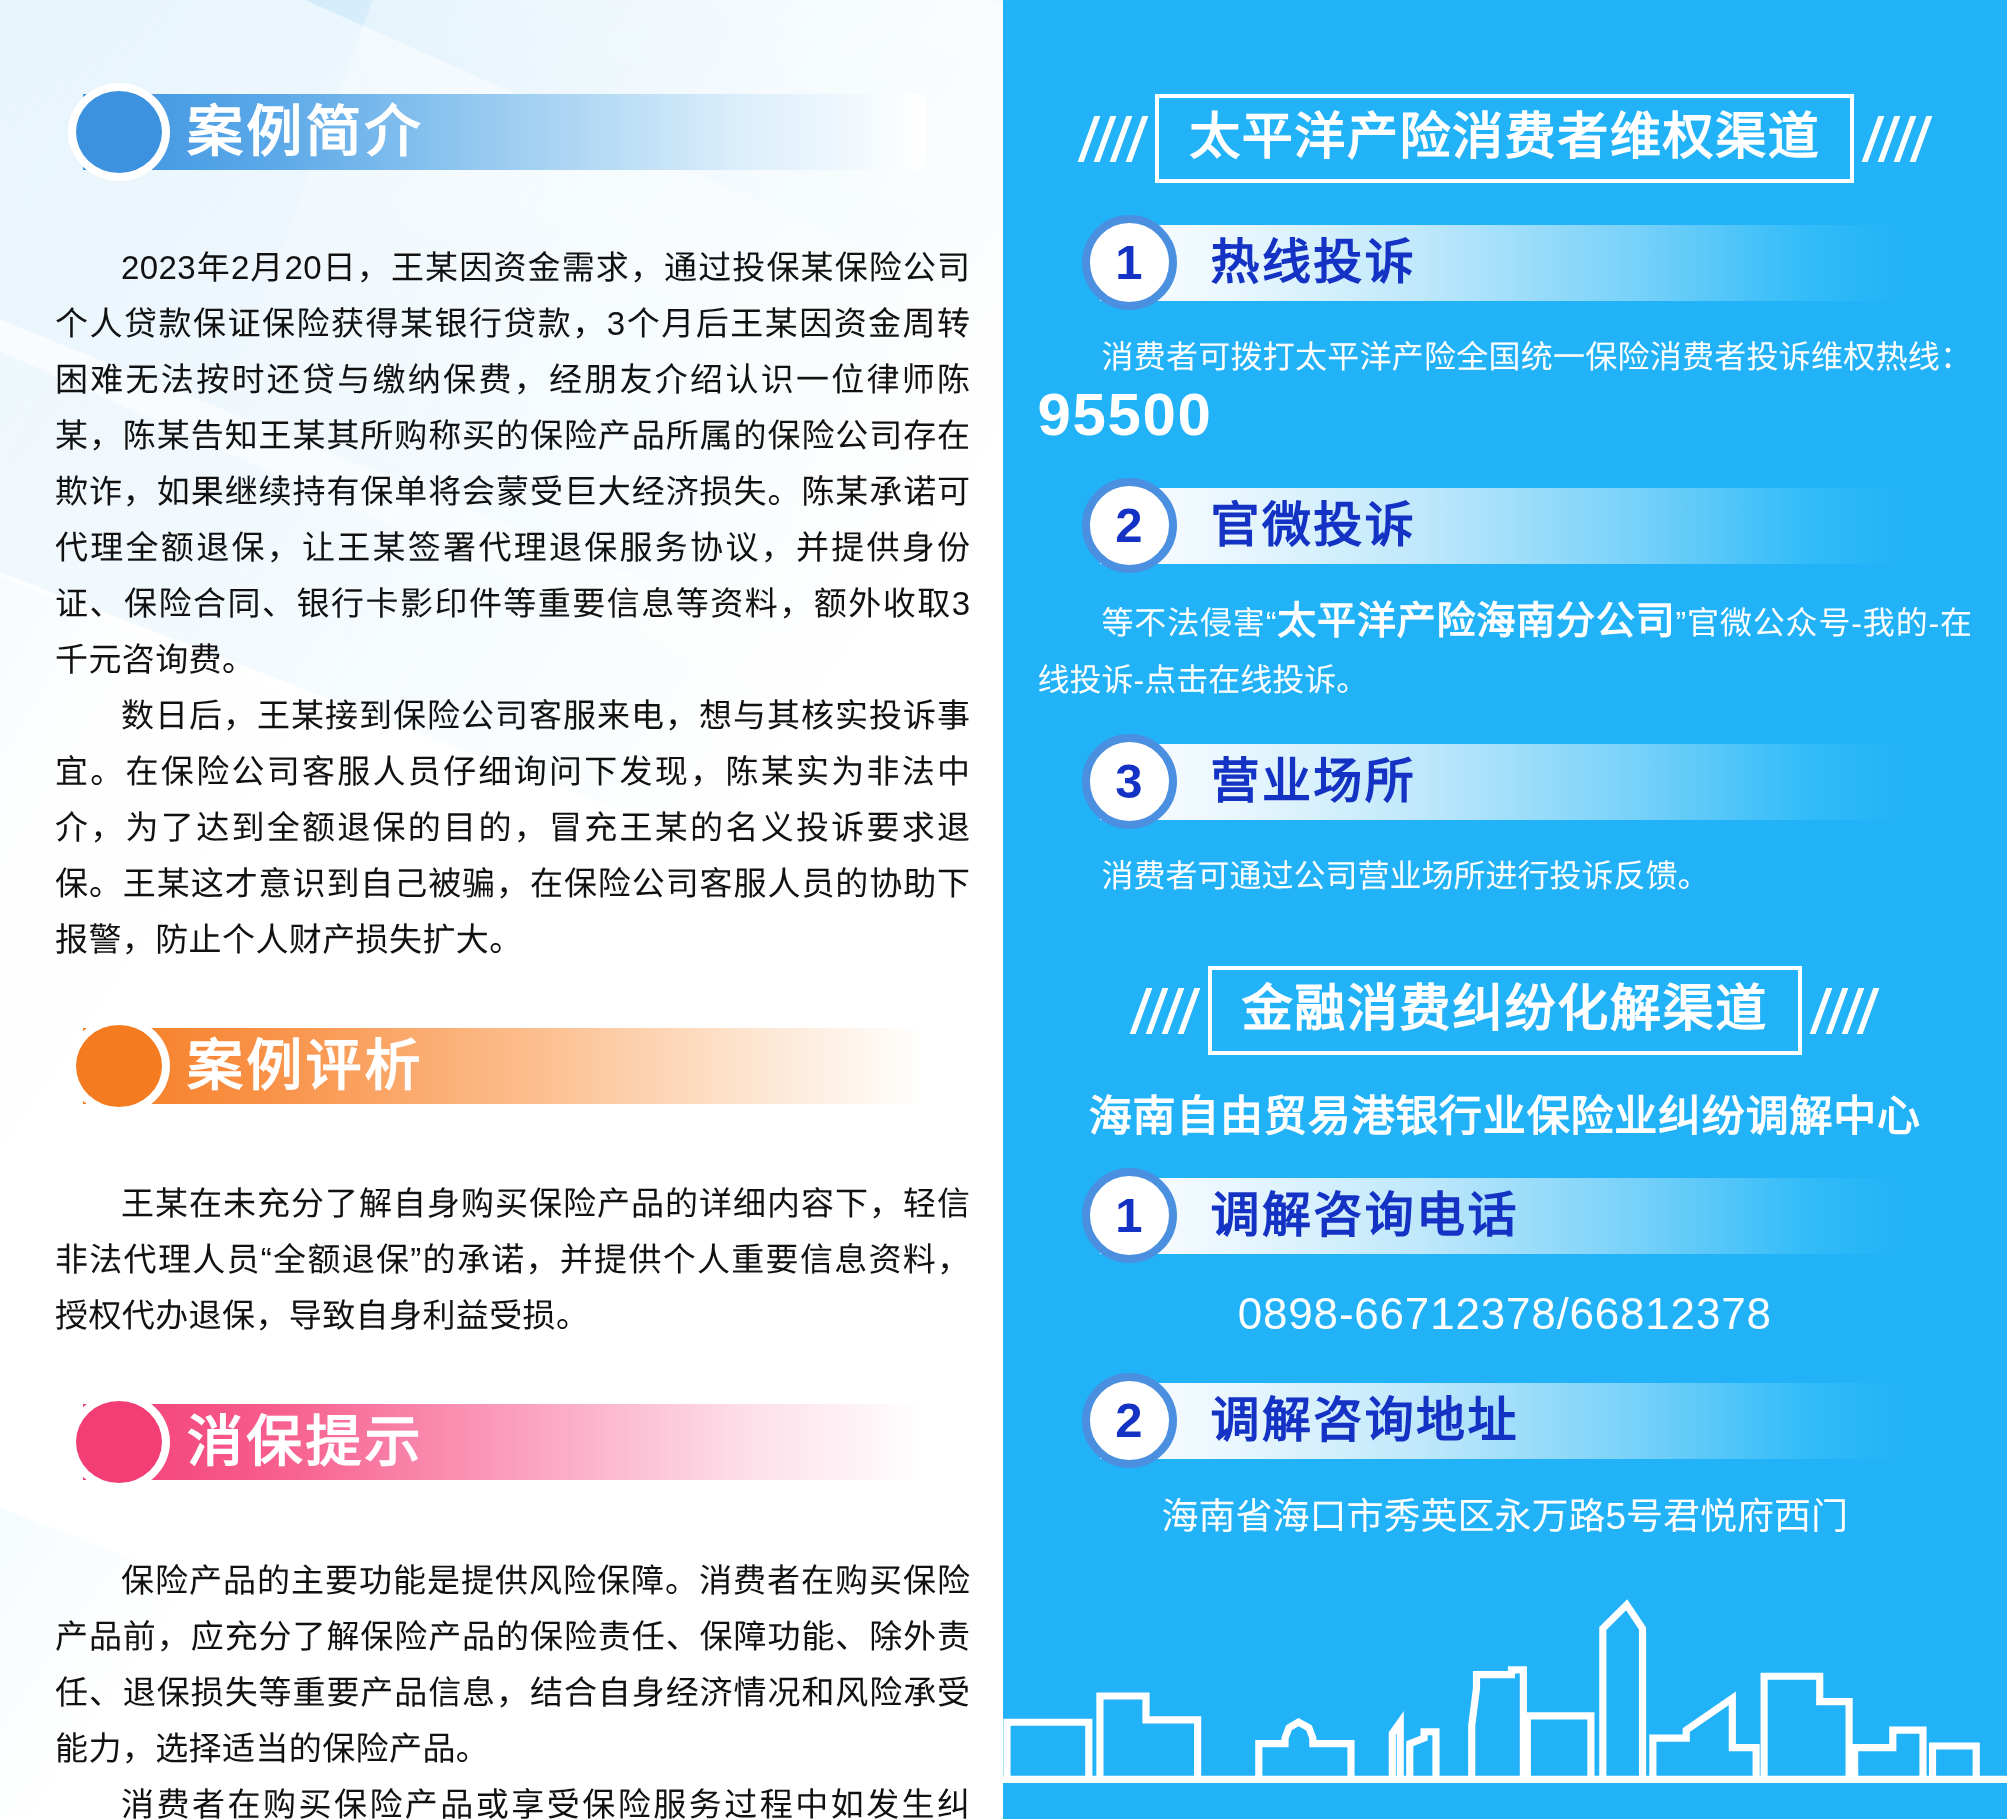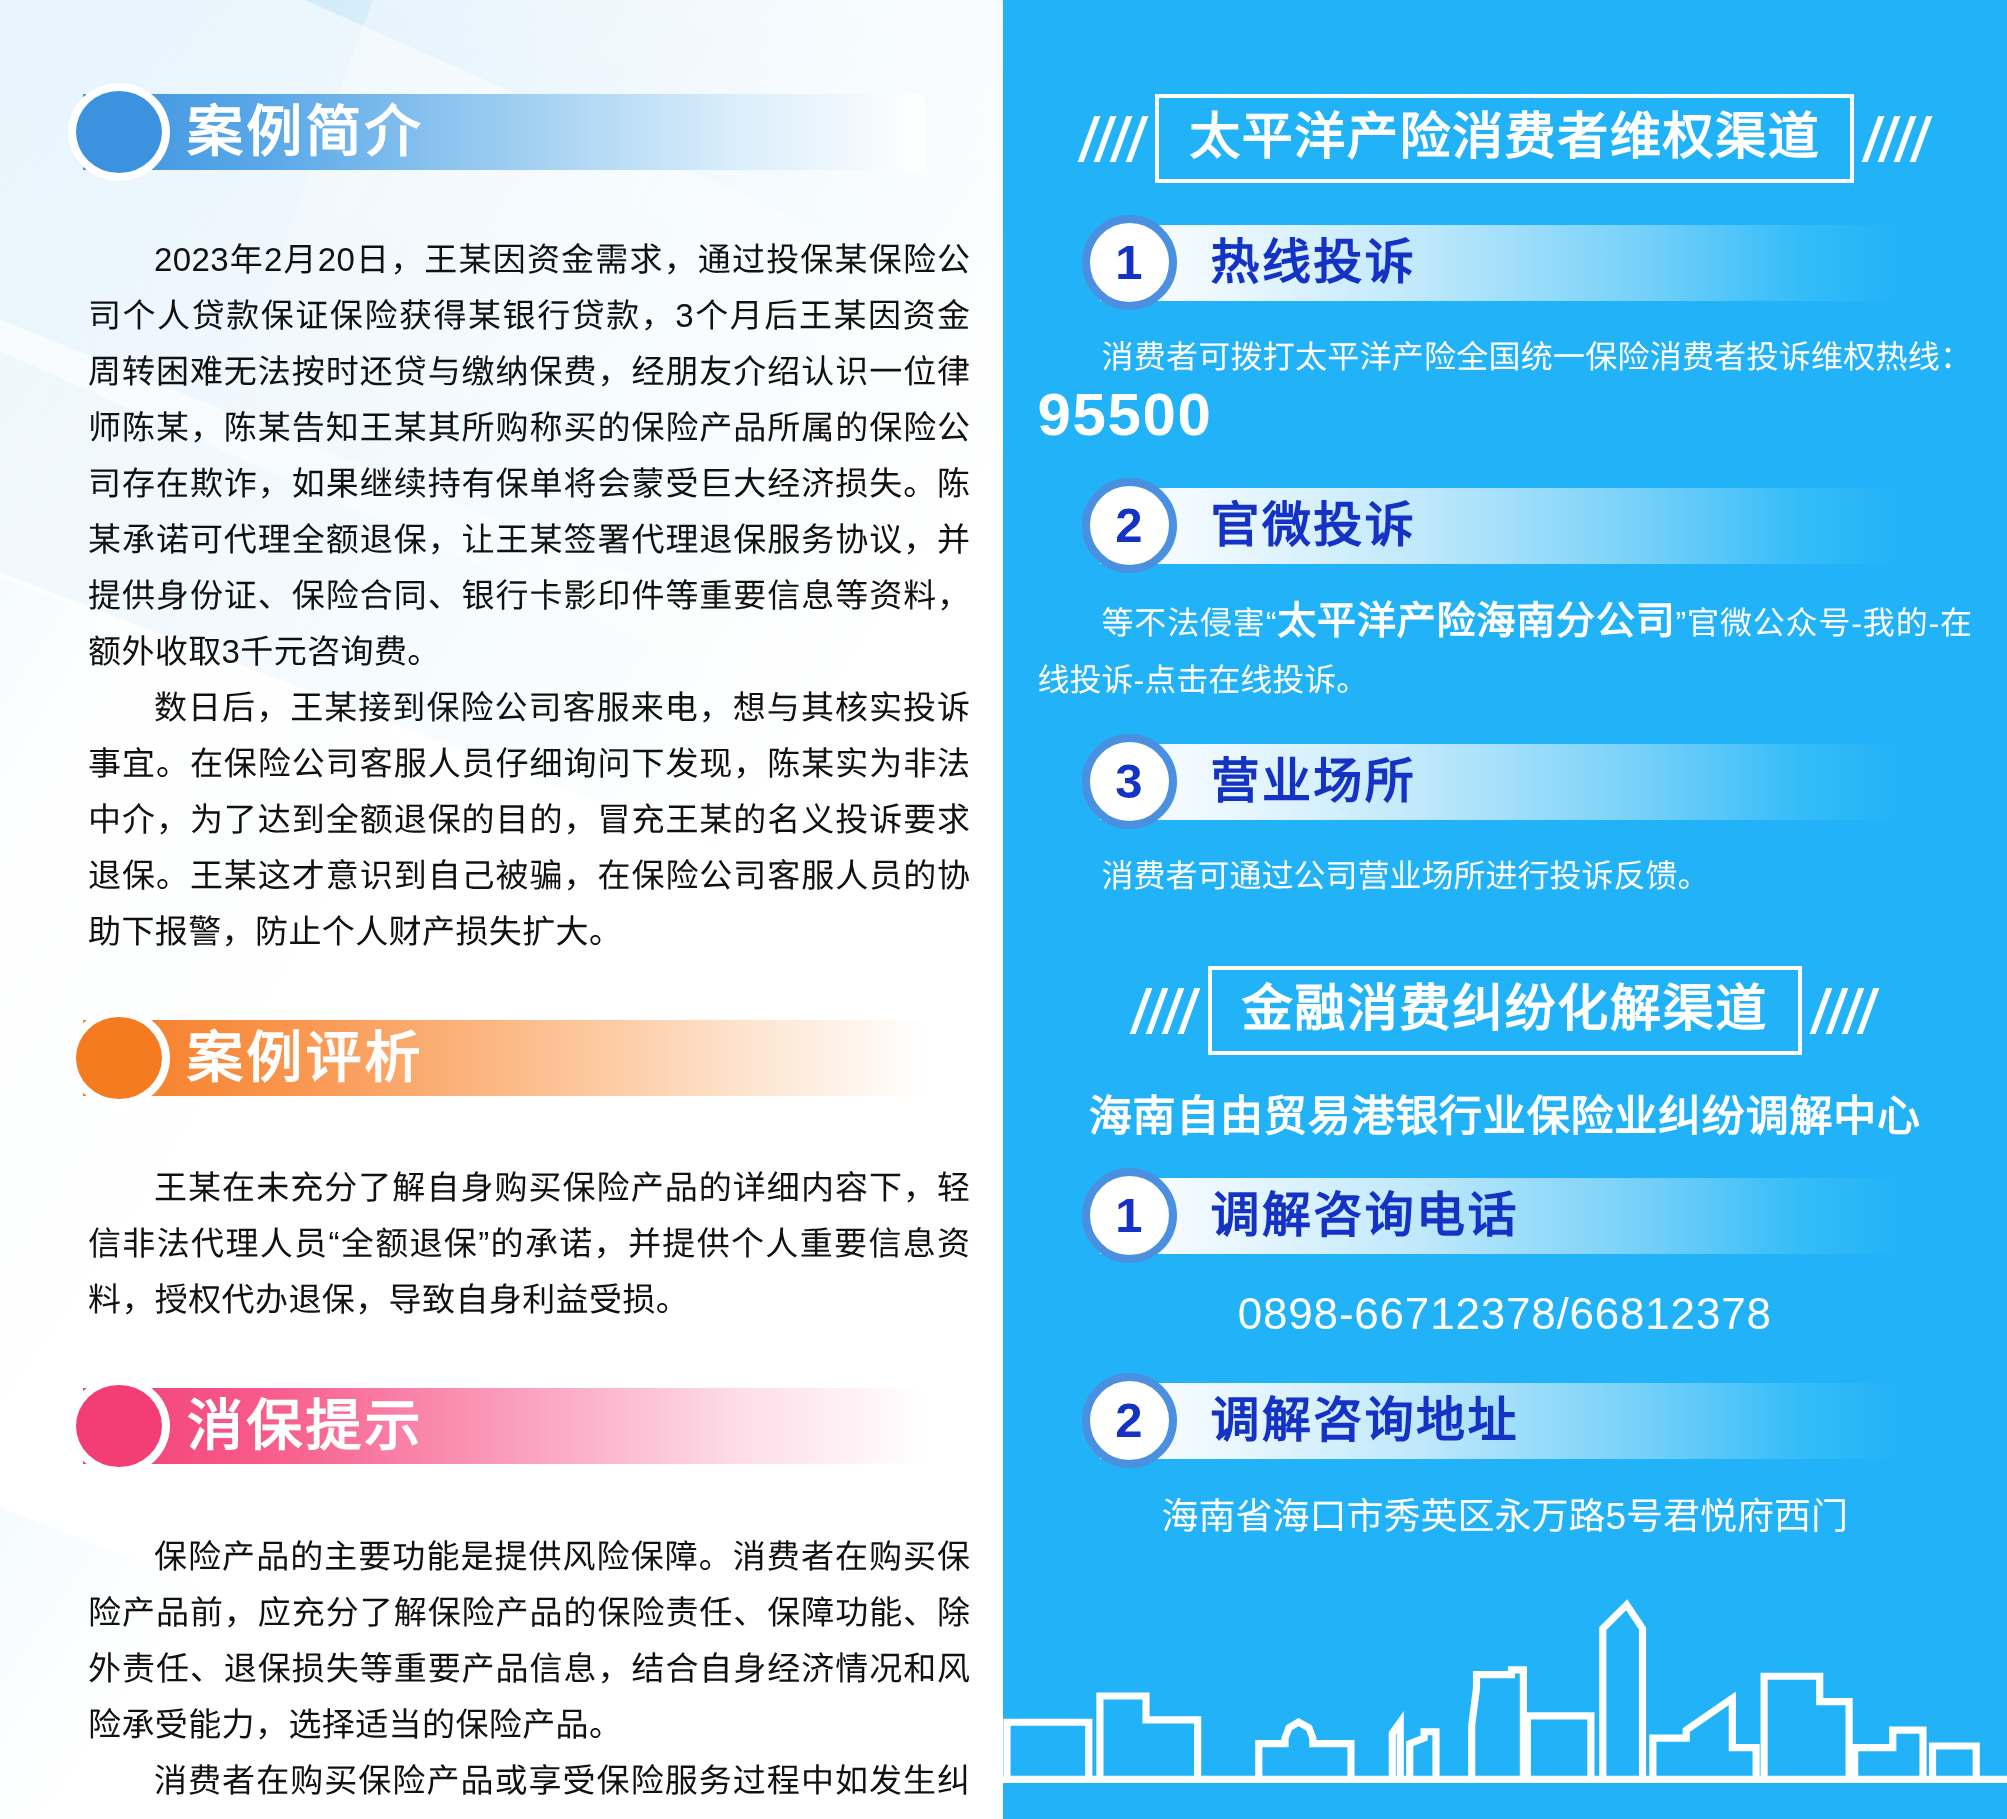--- a/index.html
+++ b/index.html
@@ -33,21 +33,21 @@
     transform:rotate(21deg);transform-origin:left top;
   }
   .stripe-d{
     top:-199px;left:445px;width:715px;height:715px;
     background:linear-gradient(180deg,rgba(255,255,255,0.55),rgba(255,255,255,0));
     transform:rotate(20deg);transform-origin:left top;
   }
   .left-inner{position:relative;z-index:3;padding:0;}
 
   
-  .sec-head{position:relative;height:76px;margin:0 0 0 0;display:block;}
+  .sec-head{position:relative;height:76px;margin:0 0 8px 0;display:block;}
   .sec-bar{
     position:absolute;left:83px;top:0;height:76px;width:842px;
     border-radius:0 4.8px 4.8px 0;
   }
   .sec-bar.blue{background:linear-gradient(90deg,#3d92e0 0%,#5aa8e8 22%,#a7d3f2 55%,#dbeefb 78%,#ffffff 100%);}
   .sec-bar.orange{background:linear-gradient(90deg,#f47b20 0%,#f99248 22%,#fcc091 55%,#fde3cd 78%,#ffffff 100%);}
   .sec-bar.pink{background:linear-gradient(90deg,#f23d75 0%,#f75c8c 22%,#fba7c3 55%,#fddde7 78%,#ffffff 100%);}
   .sec-ellipse{
     position:absolute;left:68px;top:-11px;width:102px;height:98px;border-radius:50%;
     border:8.7px solid #ffffff;box-sizing:border-box;
@@ -55,21 +55,21 @@
   .sec-ellipse.blue{background:#3d92e0;}
   .sec-ellipse.orange{background:#f47b20;}
   .sec-ellipse.pink{background:#f23d75;}
   .sec-title{
     position:absolute;left:187px;top:6.4px;
     font-size:56px;line-height:64px;color:#ffffff;font-weight:bold;
     letter-spacing:3.2px;white-space:nowrap;
   }
 
   .body-text{
-    margin:0;padding:0 32px 0 88px;
+    margin:0;padding:0 32px 0 55px;
     font-size:33px;line-height:56px;color:#111111;
     text-align:justify;text-justify:inter-ideograph;
     letter-spacing:0.4px;
   }
   .body-text p{margin:0;text-indent:2em;}
 
   
   .right{
     position:relative;width:1005px;height:1819px;overflow:hidden;
     background:#22b2f7;

